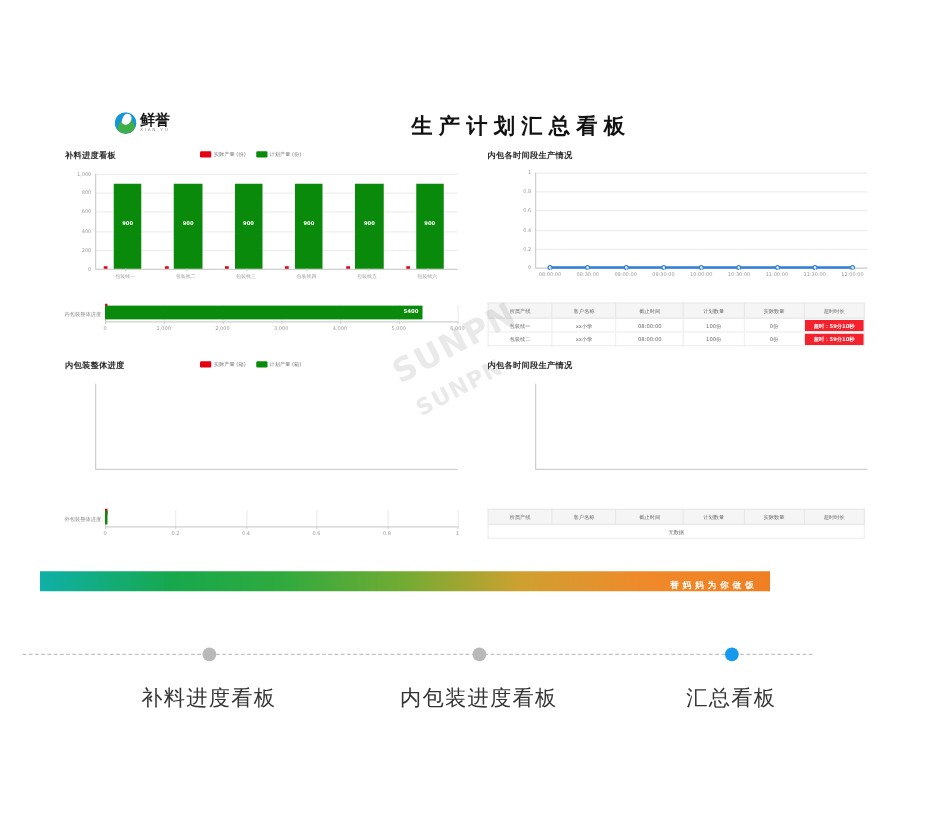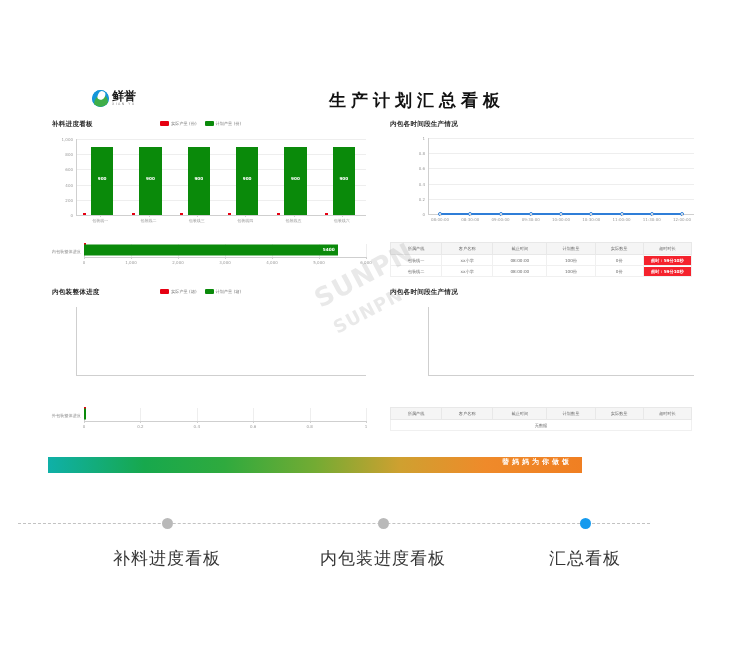--- a/index.html
+++ b/index.html
@@ -299,27 +299,27 @@
     transform: rotate(-28deg);
     letter-spacing: 1px;
     user-select: none;
     pointer-events: none;
     white-space: nowrap;
   }
 
   
   .gradient-bar {
     position: absolute;
-    left: 48px;
+    left: 32px;
     top: 457px;
-    width: 534px;
+    width: 584px;
     height: 16px;
     background: linear-gradient(to right, #0fb0a8 0%, #17a84d 18%, #2faa3e 33%, #73ab33 50%, #cfa030 66%, #ef8a2a 82%, #f07f22 100%);
     display: flex;
-    align-items: flex-start;
+    align-items: flex-end;
     justify-content: flex-end;
   }
   .gradient-text {
     font-size: 7px;
     color: #ffffff;
     letter-spacing: 3px;
     margin-right: 10px;
     font-weight: bold;
     white-space: nowrap;
   }

